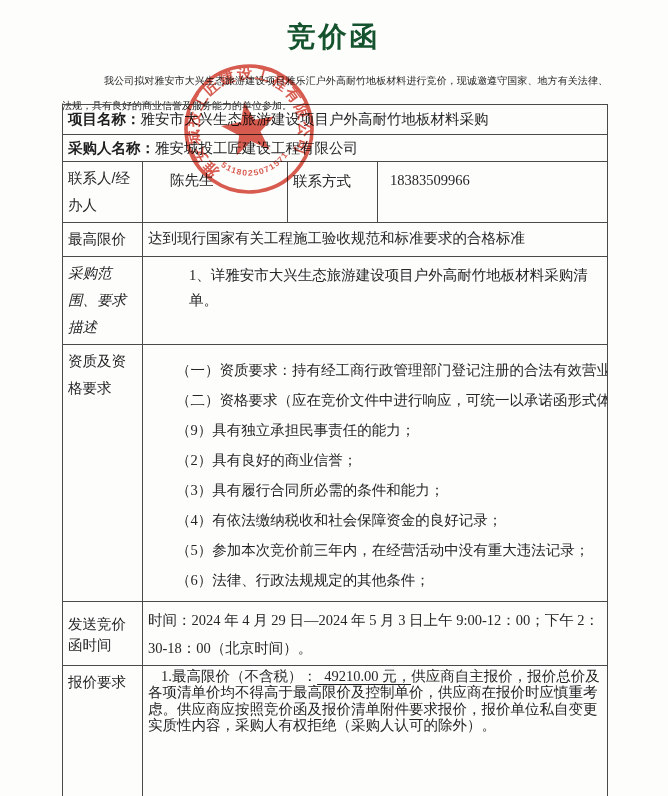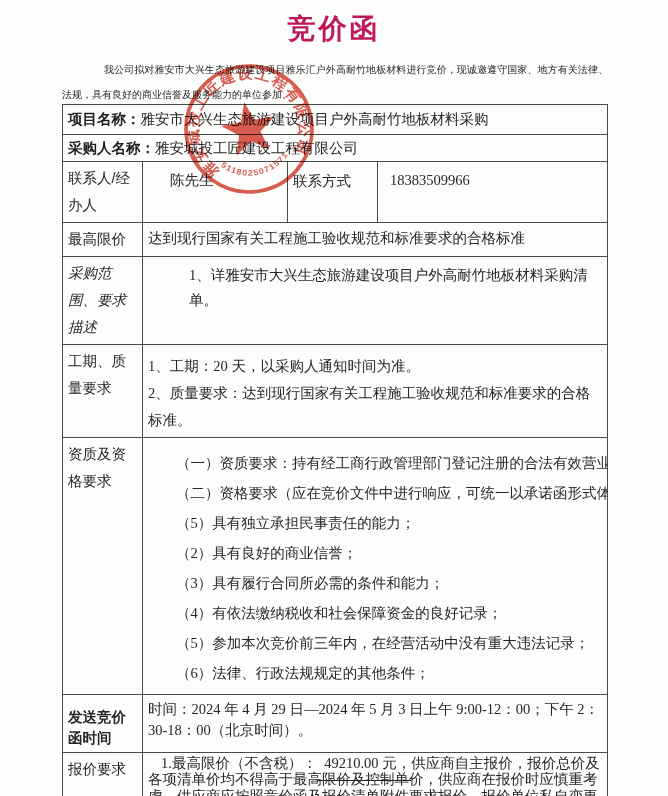--- a/index.html
+++ b/index.html
@@ -6,25 +6,25 @@
   body{
     width:668px;height:796px;
     background:#fdfdfc;
     color:#222;
     font-family:"Liberation Serif","DejaVu Serif",serif;
     position:relative;
     overflow:hidden;
   }
   .page{position:absolute;inset:0;}
   .title{
-    margin:4px;padding-top:6px;
+    margin:12px;padding-top:6px;
     text-align:center;
     font-size:28px;font-weight:bold;
     letter-spacing:3px;
-    color:#be185d;
+    color:#14532d;
     font-family:"Liberation Serif","DejaVu Serif",serif;
   }
   .intro{
     margin:9px 61px 0 62px;
     width:546px;
     font-size:10px;
     line-height:25px;
     text-align:justify;
     text-indent:42px;
     color:#252525;
@@ -61,32 +61,32 @@
   .c{text-align:center;}
   .vmid{vertical-align:middle;}
   .val{line-height:25px;}
   .twolines div{line-height:27px;}
   .qual div{
     line-height:30px;
     padding-left:28px;
     white-space:nowrap;
   }
   .qualcell{padding-top:10px !important;}
-  .timecell{line-height:21px;font-size:14.5px;padding-top:4px !important;}
+  .timecell{line-height:28px;font-size:14.5px;padding-top:4px !important;}
   .quotecell{
     font-size:13.5px;
     line-height:16.3px;
     text-align:justify;
     padding:2px 5px !important;
   }
   .quotecell p{margin:0;text-indent:13px;}
   .price{
     border-bottom:1px solid #222;
     white-space:pre-wrap;
-    padding-bottom:9px;
+    padding-bottom:0;
   }
   
   .seal{
     position:absolute;
     left:181px;top:61px;
     width:136px;height:136px;
     transform:rotate(-10deg);
     opacity:.85;
     mix-blend-mode:multiply;
     pointer-events:none;
@@ -133,44 +133,37 @@
     <tr>
       <th class="lblcell" style="height:22px;">最高限价</th>
       <td colspan="3" class="val">达到现行国家有关工程施工验收规范和标准要求的合格标准</td>
     </tr>
 
     <tr>
       <th class="lblcell" style="height:46px;font-style:italic;">采购范围、要求描述</th>
       <td colspan="3" class="val" style="padding-top:6px;padding-left:46px;">1、详雅安市大兴生态旅游建设项目户外高耐竹地板材料采购清单。</td>
     </tr>
 
-    <tr>
-      <th class="lblcell c vmid" style="height:56px;">工期、质量要求</th>
-      <td colspan="3" class="twolines" style="padding-top:8px;">
-        <div>1、工期：20 天，以采购人通知时间为准。</div>
-        <div>2、质量要求：达到现行国家有关工程施工验收规范和标准要求的合格标准。</div>
-      </td>
-    </tr>
 
     <tr>
       <th class="lblcell c vmid" style="height:250px;">资质及资格要求</th>
       <td colspan="3" class="qual qualcell">
         <div>（一）资质要求：持有经工商行政管理部门登记注册的合法有效营业执照</div>
         <div>（二）资格要求（应在竞价文件中进行响应，可统一以承诺函形式体现）</div>
-        <div>（5）具有独立承担民事责任的能力；</div>
+        <div>（9）具有独立承担民事责任的能力；</div>
         <div>（2）具有良好的商业信誉；</div>
         <div>（3）具有履行合同所必需的条件和能力；</div>
         <div>（4）有依法缴纳税收和社会保障资金的良好记录；</div>
         <div>（5）参加本次竞价前三年内，在经营活动中没有重大违法记录；</div>
         <div>（6）法律、行政法规规定的其他条件；</div>
       </td>
     </tr>
 
     <tr>
-      <th class="lblcell c" style="height:34px;line-height:21px;padding-top:12px;font-weight:bold;">发送竞价函时间</th>
+      <th class="lblcell c" style="height:34px;line-height:21px;padding-top:12px;">发送竞价函时间</th>
       <td colspan="3" class="timecell">时间：2024 年 4 月 29 日—2024 年 5 月 3 日上午 9:00-12：00；下午 2：30-18：00（北京时间）。</td>
     </tr>
 
     <tr>
       <th class="lblcell c vmid" style="height:124px;">报价要求</th>
       <td colspan="3" class="quotecell">
         <p><span>1.最高限价（不含税）：</span><span class="price">  49210.00 元，</span><span>供应商自主报价，报价总价及各项清单价均不得高于最高限价及控制单价，供应商在报价时应慎重考虑。供应商应按照竞价函及报价清单附件要求报价，报价单位私自变更实质性内容，采购人有权拒绝（采购人认可的除外）。</span></p>
 
       </td>
     </tr>

